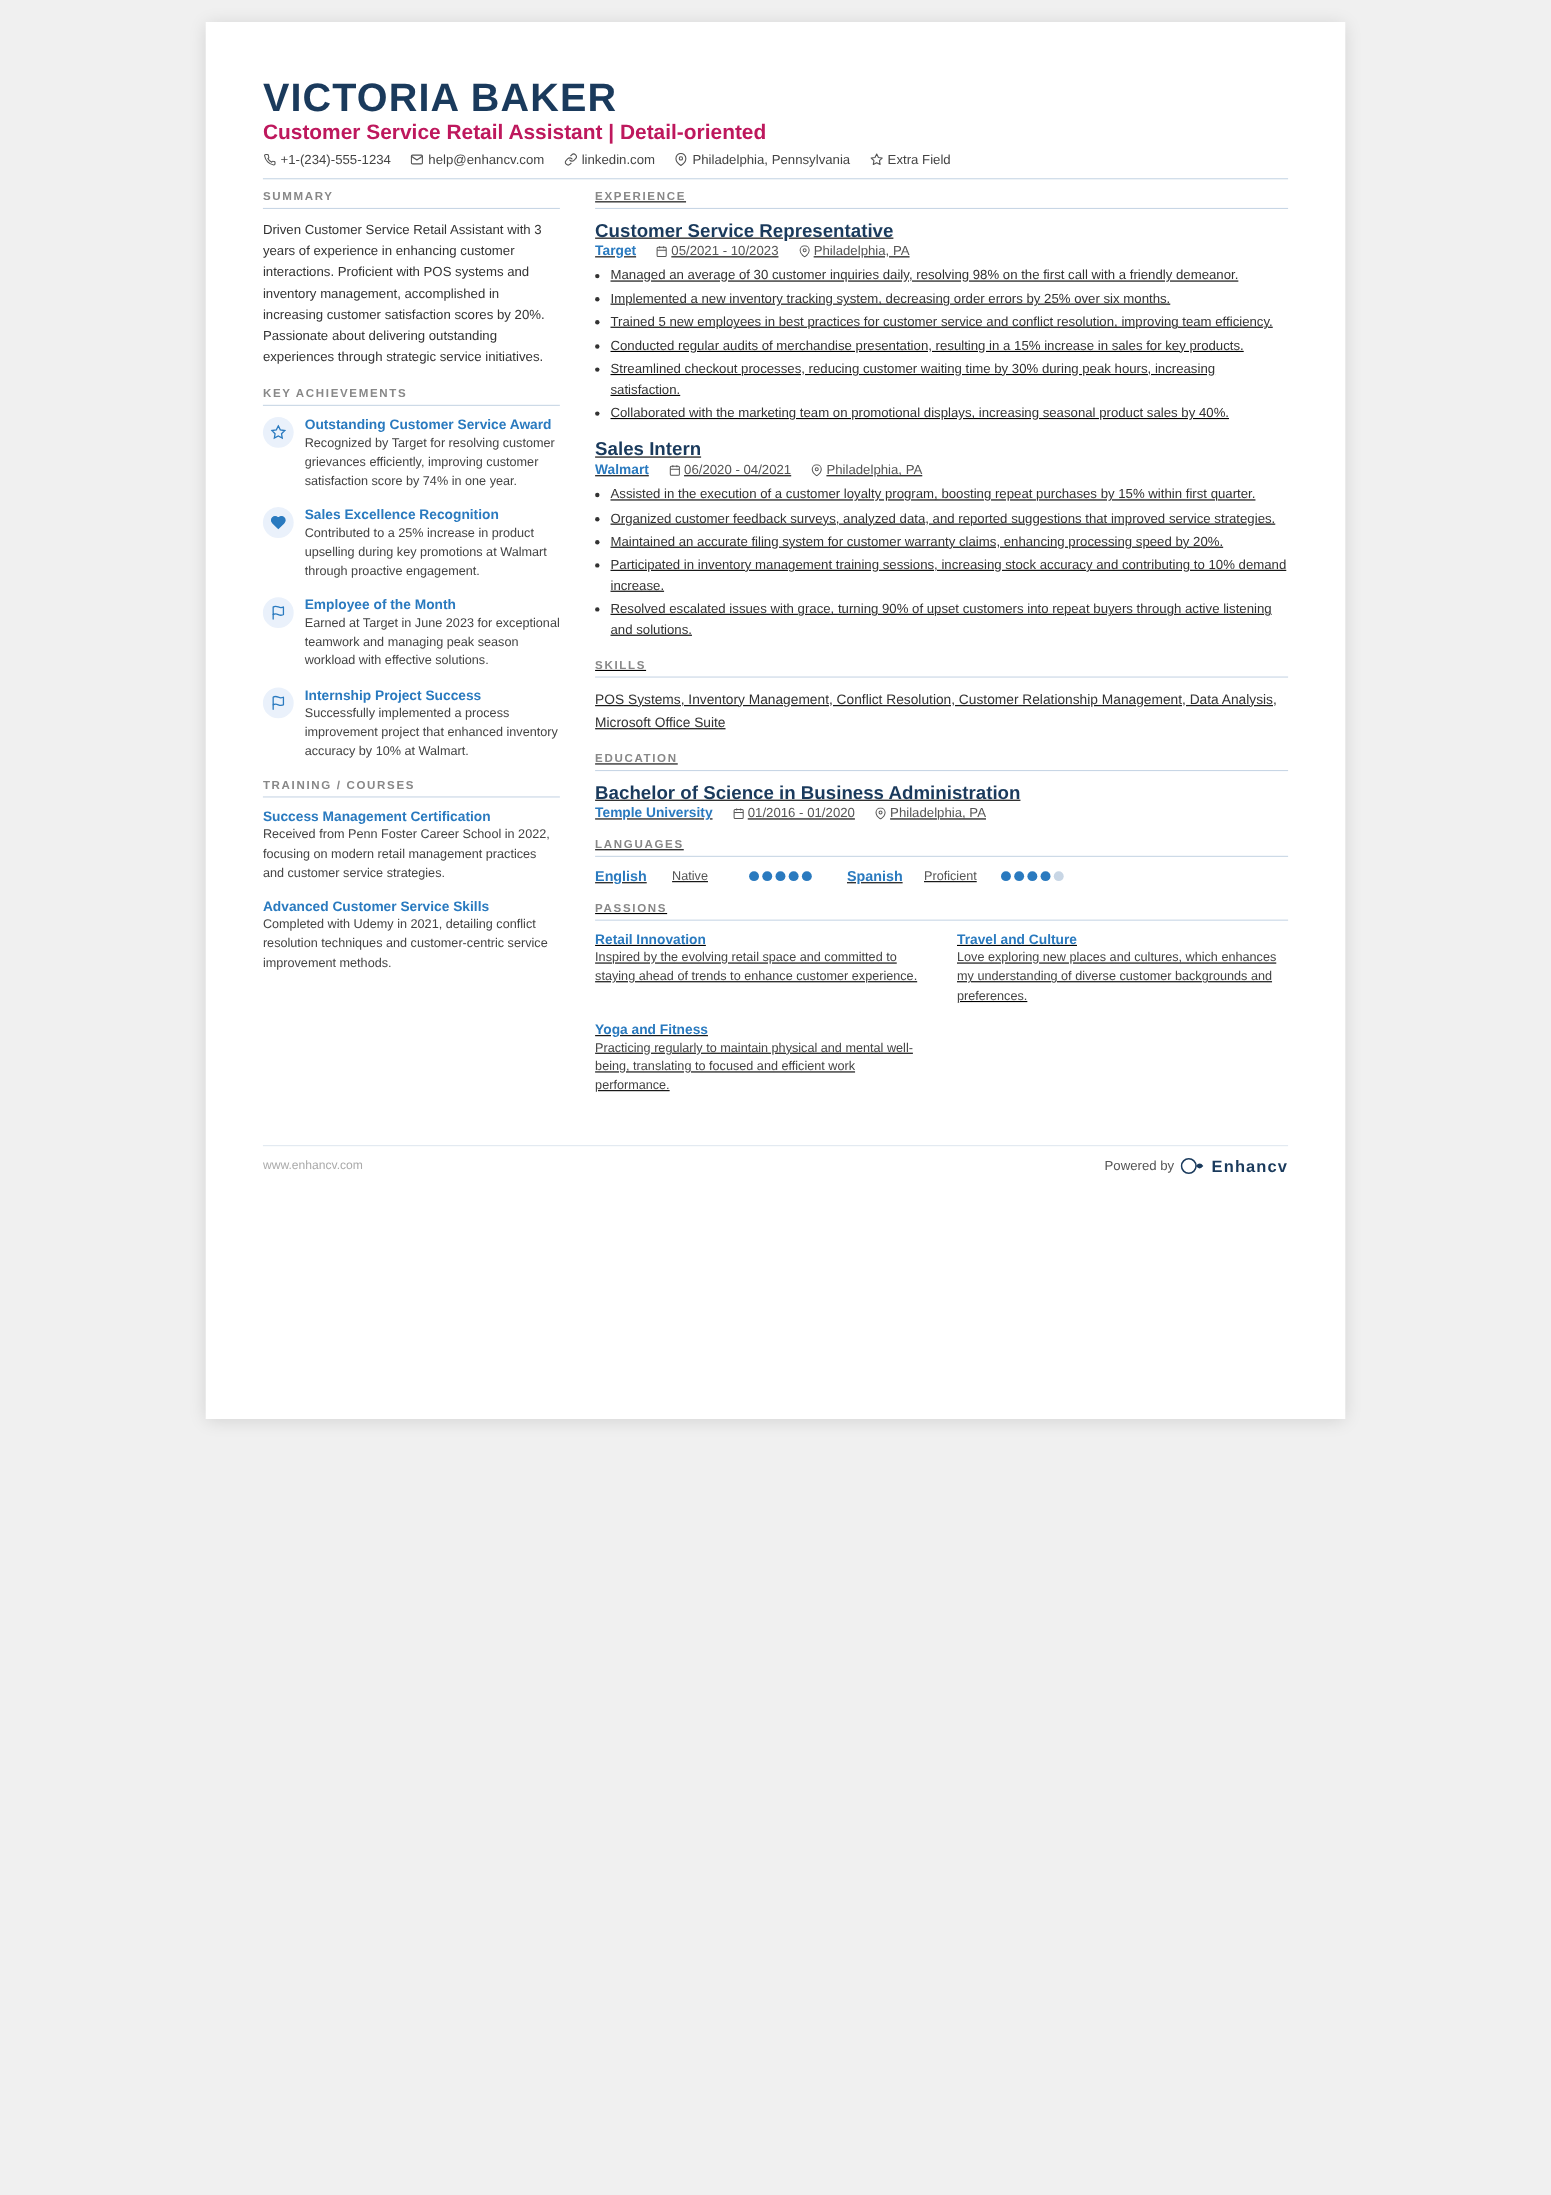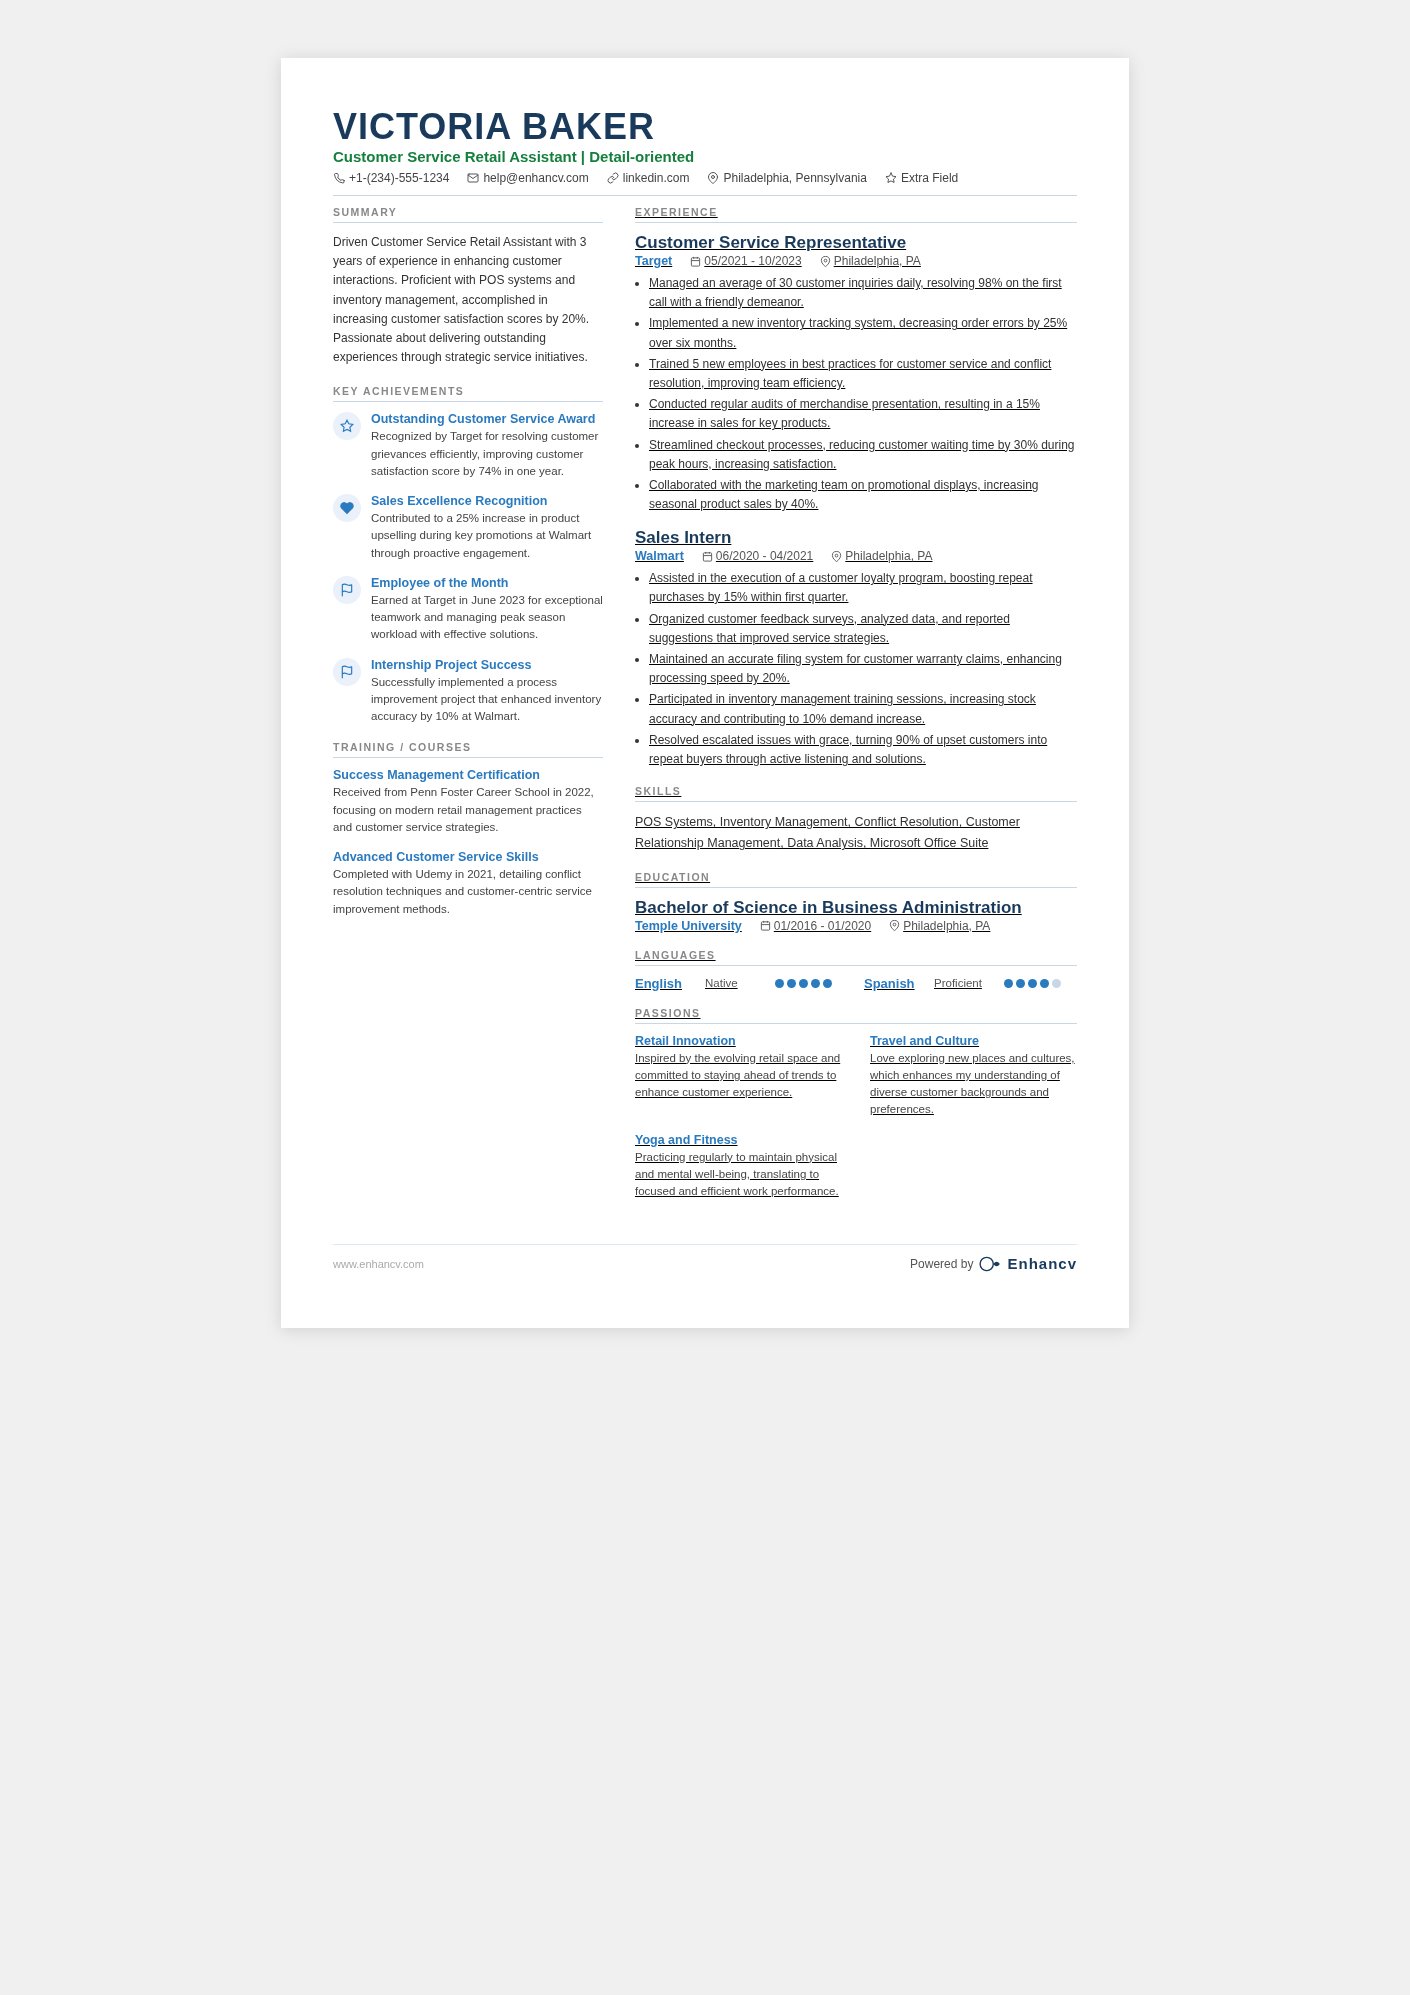--- a/index.html
+++ b/index.html
@@ -5,39 +5,38 @@
     * { margin: 0; padding: 0; box-sizing: border-box; }
     body {
       font-family: 'Arial', sans-serif;
       background: #f0f0f0;
       display: flex;
       justify-content: center;
       padding: 20px;
     }
     .resume-page {
       background: #fff;
-      width: 848px;
+      width: 1036px;
       min-height: 1270px;
       padding: 48px 52px 40px 52px;
       box-shadow: 0 2px 16px rgba(0,0,0,0.13);
       position: relative;
-      margin-top: 38px;
     }
     
     .header { margin-bottom: 10px; }
     .header-name {
       font-size: 36px;
       font-weight: 900;
       color: #1a3a5c;
       letter-spacing: 1px;
       text-transform: uppercase;
     }
     .header-title {
-      font-size: 15px;
-      color: #15803d;
+      font-size: 19px;
+      color: #be185d;
       font-weight: 600;
       margin-bottom: 6px;
     }
     .header-contact {
       display: flex;
       flex-wrap: wrap;
       gap: 0 18px;
       font-size: 12px;
       color: #444;
       margin-top: 4px;

